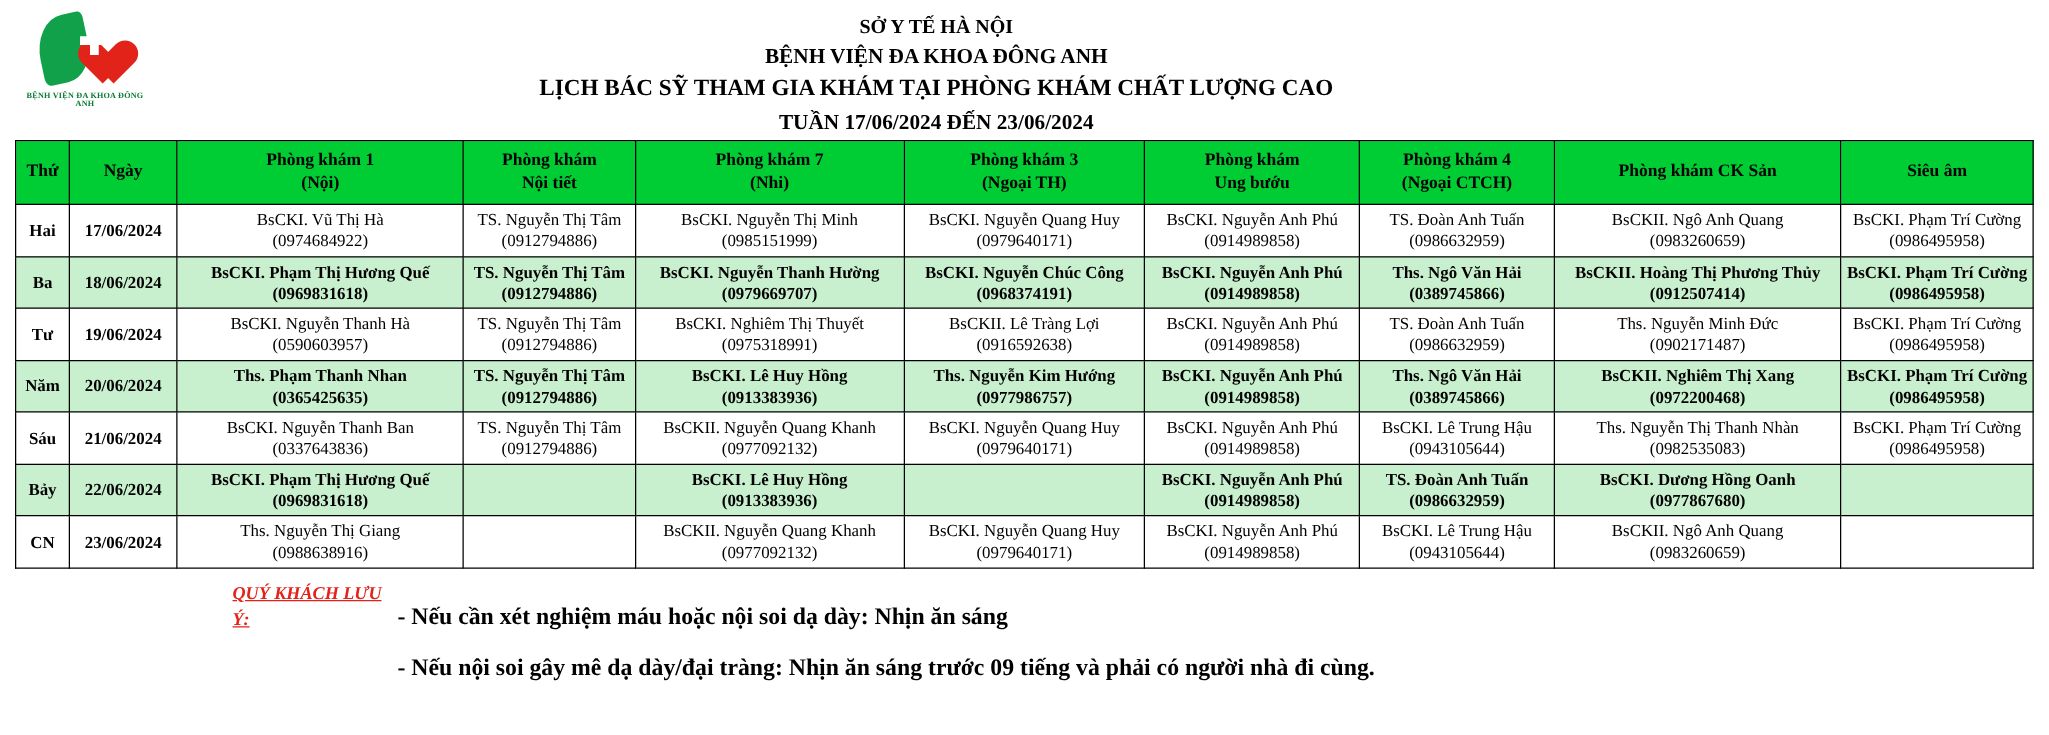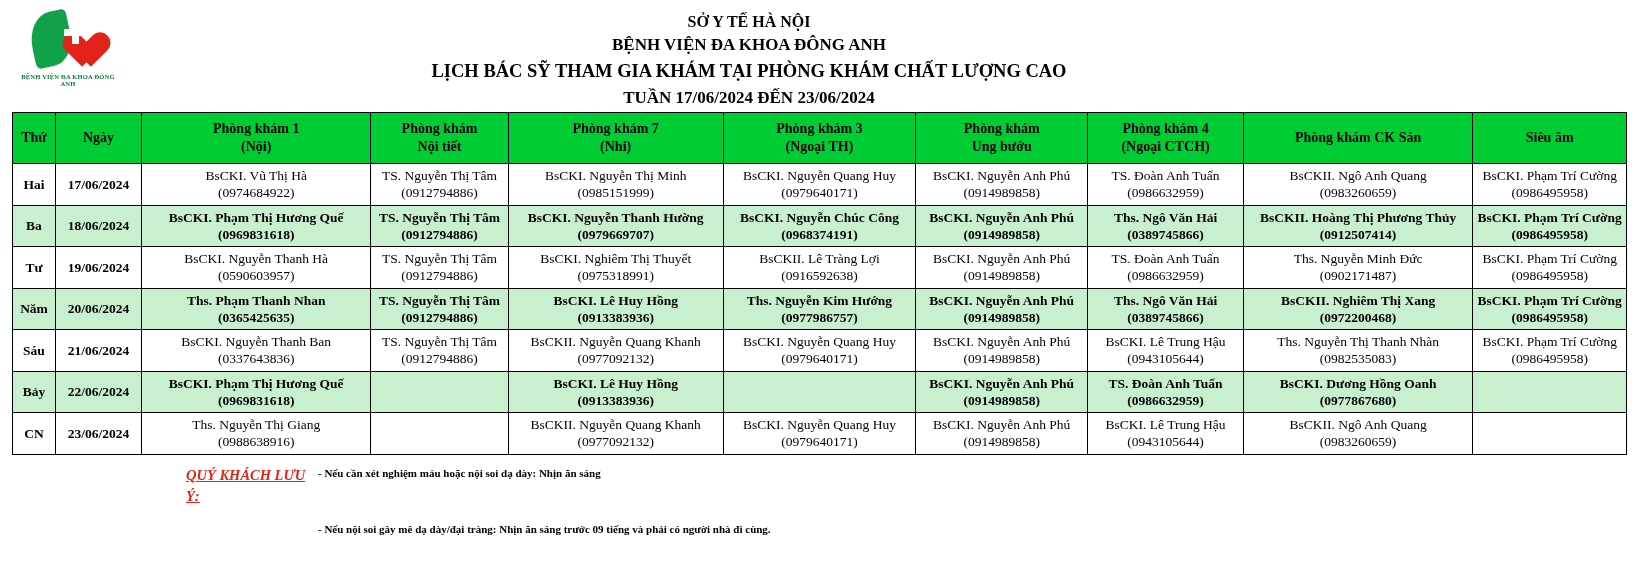--- a/index.html
+++ b/index.html
@@ -172,38 +172,38 @@
   tr.row-plain .cell-phone { font-weight: normal; }
 
   
   .notes {
     position: relative;
     padding: 10px 0 0 0;
     font-size: 14px;
   }
   .note-row {
     display: flex;
-    align-items: flex-start;
+    align-items: flex-end;
     line-height: 1.5;
     margin-bottom: 13px;
   }
   .note-label {
     width: 318px;
     padding-left: 186px;
     box-sizing: border-box;
     color: #e2231a;
     font-weight: bold;
     font-style: italic;
     text-decoration: underline;
     font-size: 14.5px;
     flex: 0 0 318px;
   }
   .note-text {
     font-weight: bold;
-    font-size: 11px;
+    font-size: 19px;
   }
   .note-spacer {
     flex: 0 0 318px;
   }
   .hot {
     color: #e2231a;
     font-weight: bold;
   }
 </style>
 </head>

